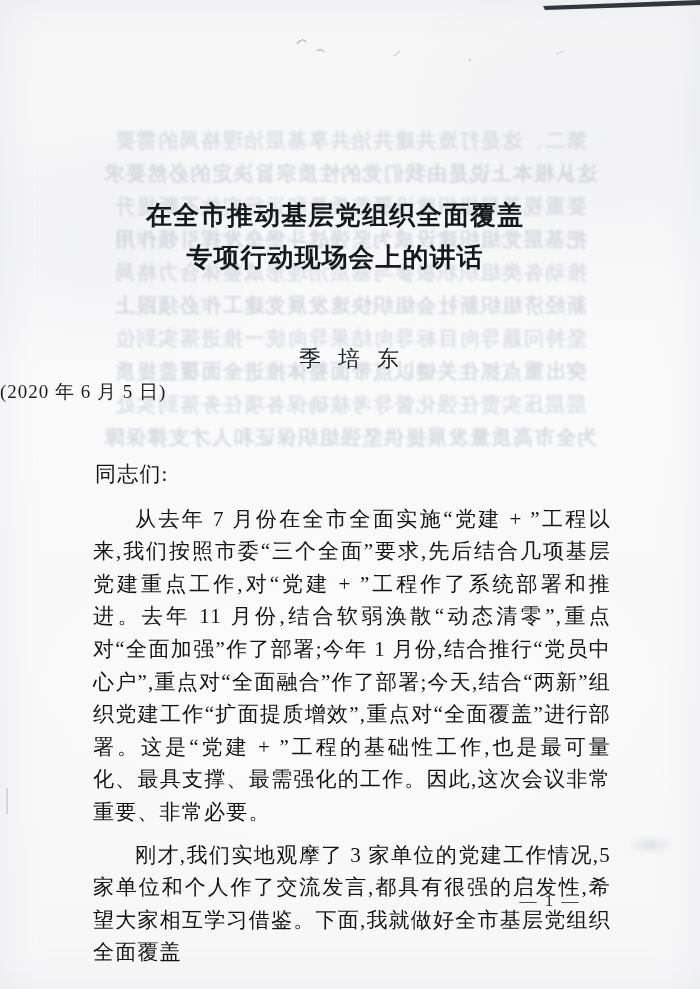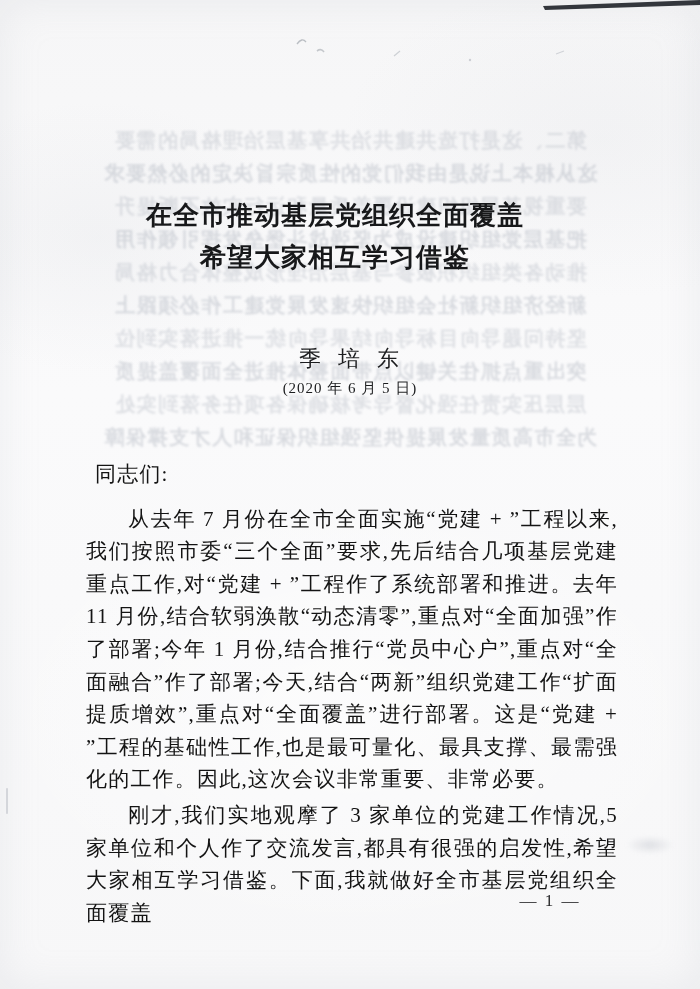--- a/index.html
+++ b/index.html
@@ -66,38 +66,38 @@
     color: #1c1d1f;
     letter-spacing: 17px;
     padding-left: 15px;
     box-sizing: border-box;
   }
   .doc-date {
     position: absolute;
     top: 379px;
     left: 0;
     width: 700px;
-    text-align: center;
-    font-size: 15px;
+    text-align: left;
+    font-size: 19px;
     letter-spacing: 1px;
     color: #1c1d1f;
   }
   .body-text {
     position: absolute;
     top: 446px;
     left: 83px;
     width: 538px;
     font-size: 21px;
     line-height: 32.6px;
     letter-spacing: 1.2px;
     text-align: justify;
     color: #141414;
   }
   .salutation { margin: 12px; }
-  .para { margin: 3px; text-indent: 2em; }
+  .para { margin: 10px; text-indent: 2em; }
   .page-number {
     position: absolute;
     top: 891px;
     left: 498px;
     width: 104px;
     text-align: center;
     font-size: 17px;
     letter-spacing: 2px;
     color: #2a2a2c;
   }
@@ -139,21 +139,21 @@
     <path d="M317,51 q4,-3 7,1" stroke="#9aa0a8" fill="none" stroke-width="1.6" opacity="0.55"></path>
     <path d="M394,56 l6,-5" stroke="#a6abb3" fill="none" stroke-width="1.2" opacity="0.5"></path>
     <circle cx="470" cy="60" r="1.2" fill="#a6abb3" opacity="0.5"></circle>
     <path d="M556,54 l8,-3" stroke="#a6abb3" fill="none" stroke-width="1.1" opacity="0.45"></path>
     <rect x="6" y="788" width="2" height="26" rx="1" fill="#b6bac2" opacity="0.5"></rect>
   </svg>
   <div class="smudge"></div>
 
   <div class="title-block">
     <div>在全市推动基层党组织全面覆盖</div>
-    <div>希望大家相互学习借鉴</div>
+    <div>专项行动现场会上的讲话</div>
   </div>
 
   <div class="author">季培东</div>
   <div class="doc-date">(2020 年 6 月 5 日)</div>
 
   <div class="body-text">
     <p class="salutation">同志们:</p>
     <p class="para">从去年 7 月份在全市全面实施“党建 + ”工程以来,我们按照市委“三个全面”要求,先后结合几项基层党建重点工作,对“党建 + ”工程作了系统部署和推进。去年 11 月份,结合软弱涣散“动态清零”,重点对“全面加强”作了部署;今年 1 月份,结合推行“党员中心户”,重点对“全面融合”作了部署;今天,结合“两新”组织党建工作“扩面提质增效”,重点对“全面覆盖”进行部署。这是“党建 + ”工程的基础性工作,也是最可量化、最具支撑、最需强化的工作。因此,这次会议非常重要、非常必要。</p>
     <p class="para">刚才,我们实地观摩了 3 家单位的党建工作情况,5 家单位和个人作了交流发言,都具有很强的启发性,希望大家相互学习借鉴。下面,我就做好全市基层党组织全面覆盖</p>
   </div>

